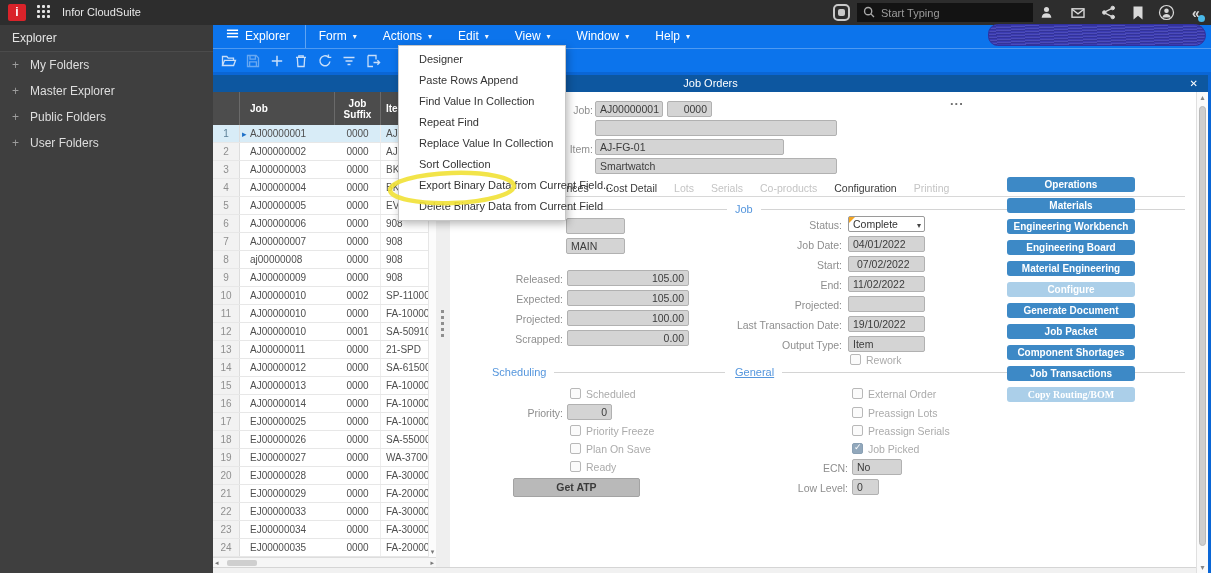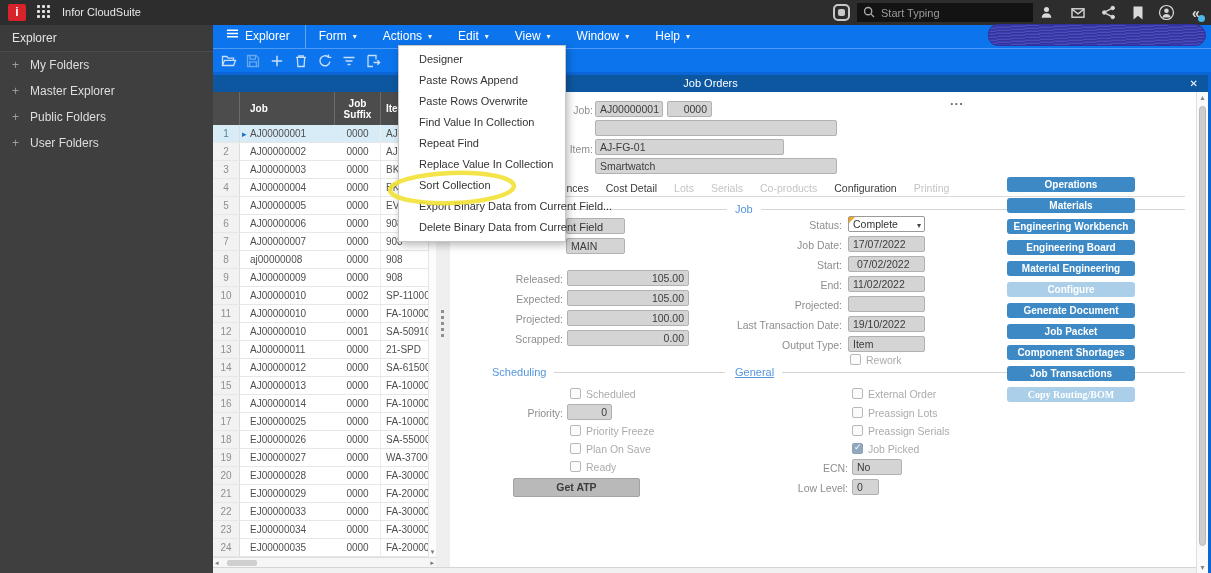--- a/index.html
+++ b/index.html
@@ -488,21 +488,21 @@
         <div class="fld right" style="left: 354px; width: 122px; top: 215px;">105.00</div>
         <div class="flabel" style="left: 240px; width: 110px; top: 236px;">Projected:</div>
         <div class="fld right" style="left: 354px; width: 122px; top: 235px;">100.00</div>
         <div class="flabel" style="left: 240px; width: 110px; top: 256px;">Scrapped:</div>
         <div class="fld right" style="left: 354px; width: 122px; top: 255px;">0.00</div>
       </div>
     <div id="detail-rows">
         <div class="flabel" style="left: 440px; width: 189px; top: 142px;">Status:</div>
         <div class="combo" style="left: 635px; top: 141px; width: 77px;"><span>Complete</span><span class="dd"></span><span class="mod"></span></div>
         <div class="flabel" style="left: 440px; width: 189px; top: 162px;">Job Date:</div>
-        <div class="fld" style="left: 635px; top: 161px; width: 77px;">17/07/2022</div>
+        <div class="fld" style="left: 635px; top: 161px; width: 77px;">04/01/2022</div>
         <div class="flabel" style="left: 440px; width: 189px; top: 182px;">Start:</div>
         <div class="fld" style="left: 635px; top: 181px; width: 77px; padding-left: 8px;">07/02/2022</div>
         <div class="flabel" style="left: 440px; width: 189px; top: 202px;">End:</div>
         <div class="fld" style="left: 635px; top: 201px; width: 77px;">11/02/2022</div>
         <div class="flabel" style="left: 440px; width: 189px; top: 222px;">Projected:</div>
         <div class="fld" style="left: 635px; top: 221px; width: 77px;"></div>
         <div class="flabel" style="left: 440px; width: 189px; top: 242px;">Last Transaction Date:</div>
         <div class="fld" style="left: 635px; top: 241px; width: 77px;">19/10/2022</div>
         <div class="flabel" style="left: 440px; width: 189px; top: 262px;">Output Type:</div>
         <div class="fld" style="left: 635px; top: 261px; width: 77px;">Item</div>
@@ -554,21 +554,20 @@
         <div class="sbtn" style="top: 249px;">Job Packet</div>
         <div class="sbtn" style="top: 270px;">Component Shortages</div>
         <div class="sbtn" style="top: 291px;">Job Transactions</div>
         <div class="sbtn off" style="top: 312px; font-family: Liberation Serif, serif;">Copy Routing/BOM</div>
       </div>
   </div>
 
   <div id="edit-menu">
       <div class="emi">Designer</div>
       <div class="emi">Paste Rows Append</div>
-      <div class="emi">Paste Rows Overwrite</div>
       <div class="emi">Find Value In Collection</div>
       <div class="emi">Repeat Find</div>
       <div class="emi">Replace Value In Collection</div>
       <div class="emi">Sort Collection</div>
       <div class="emi">Export Binary Data from Current Field...</div>
       <div class="emi">Delete Binary Data from Current Field</div>
     </div>
 
   <svg id="annotation" width="150" height="44" viewBox="0 0 150 44">
     <ellipse cx="72" cy="22" rx="62" ry="15" fill="none" stroke="#f1e135" stroke-width="4.5" opacity="0.9" transform="rotate(-2 72 22)" stroke-linecap="round"></ellipse>

